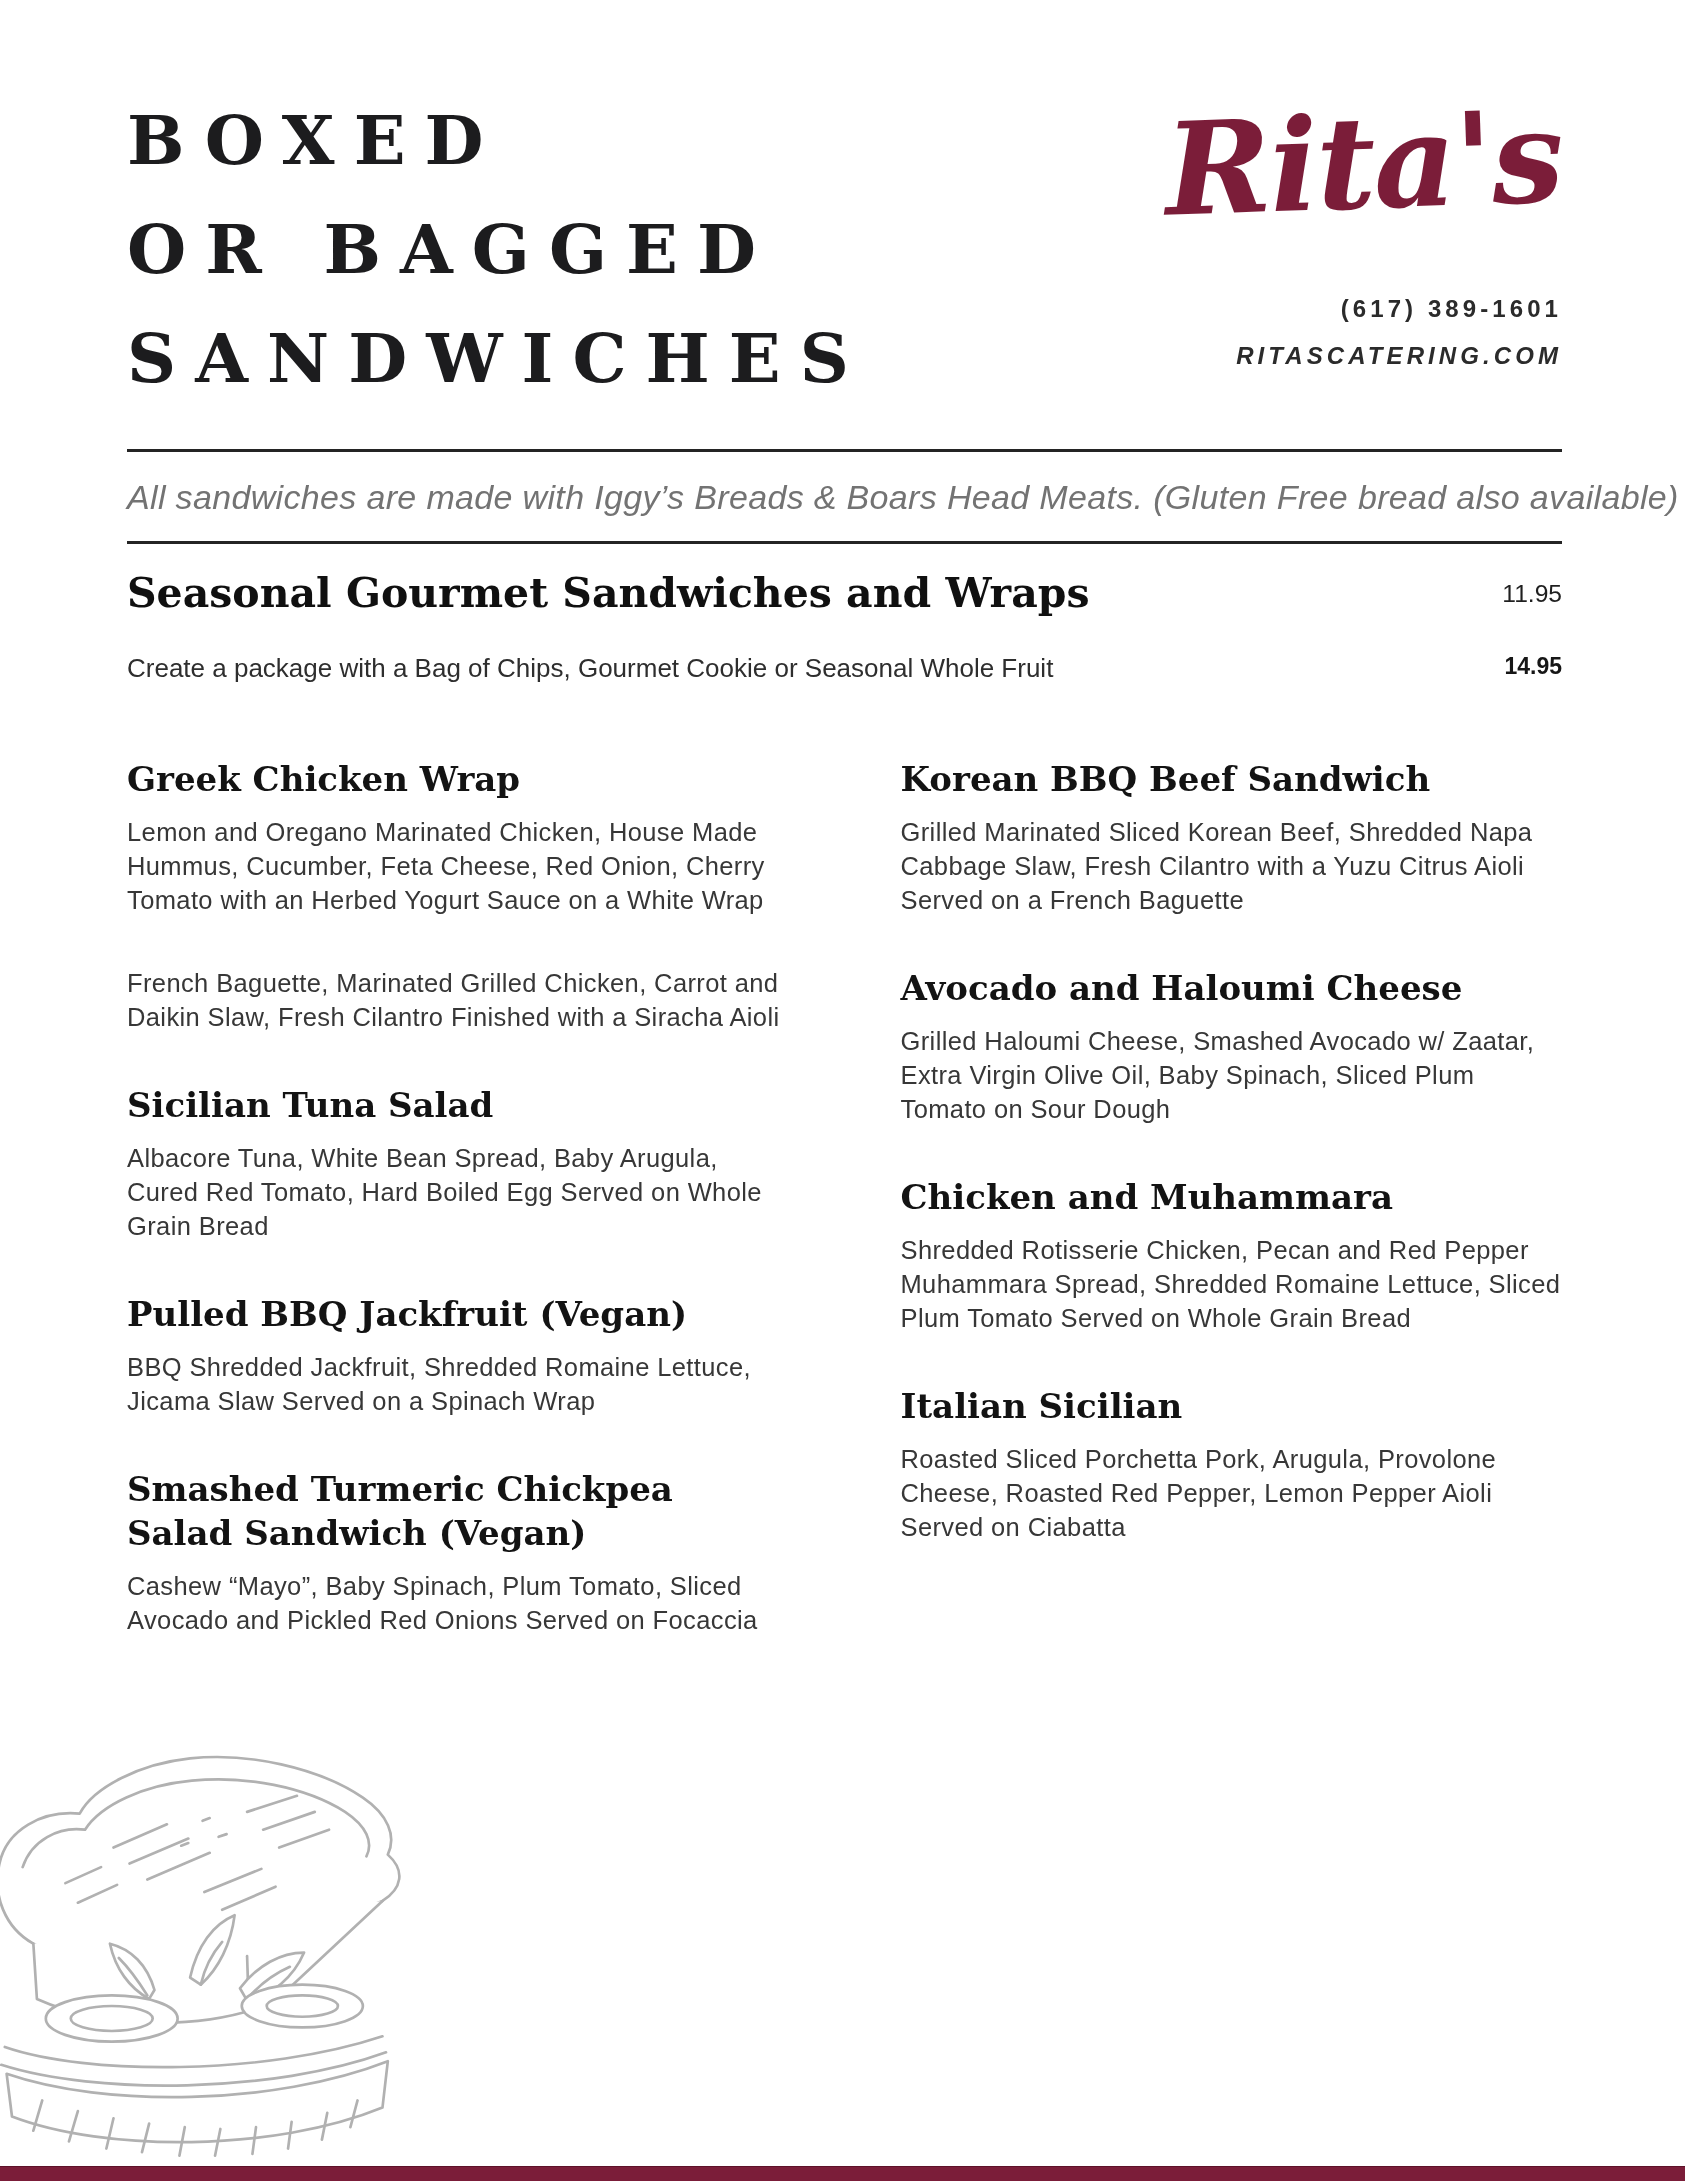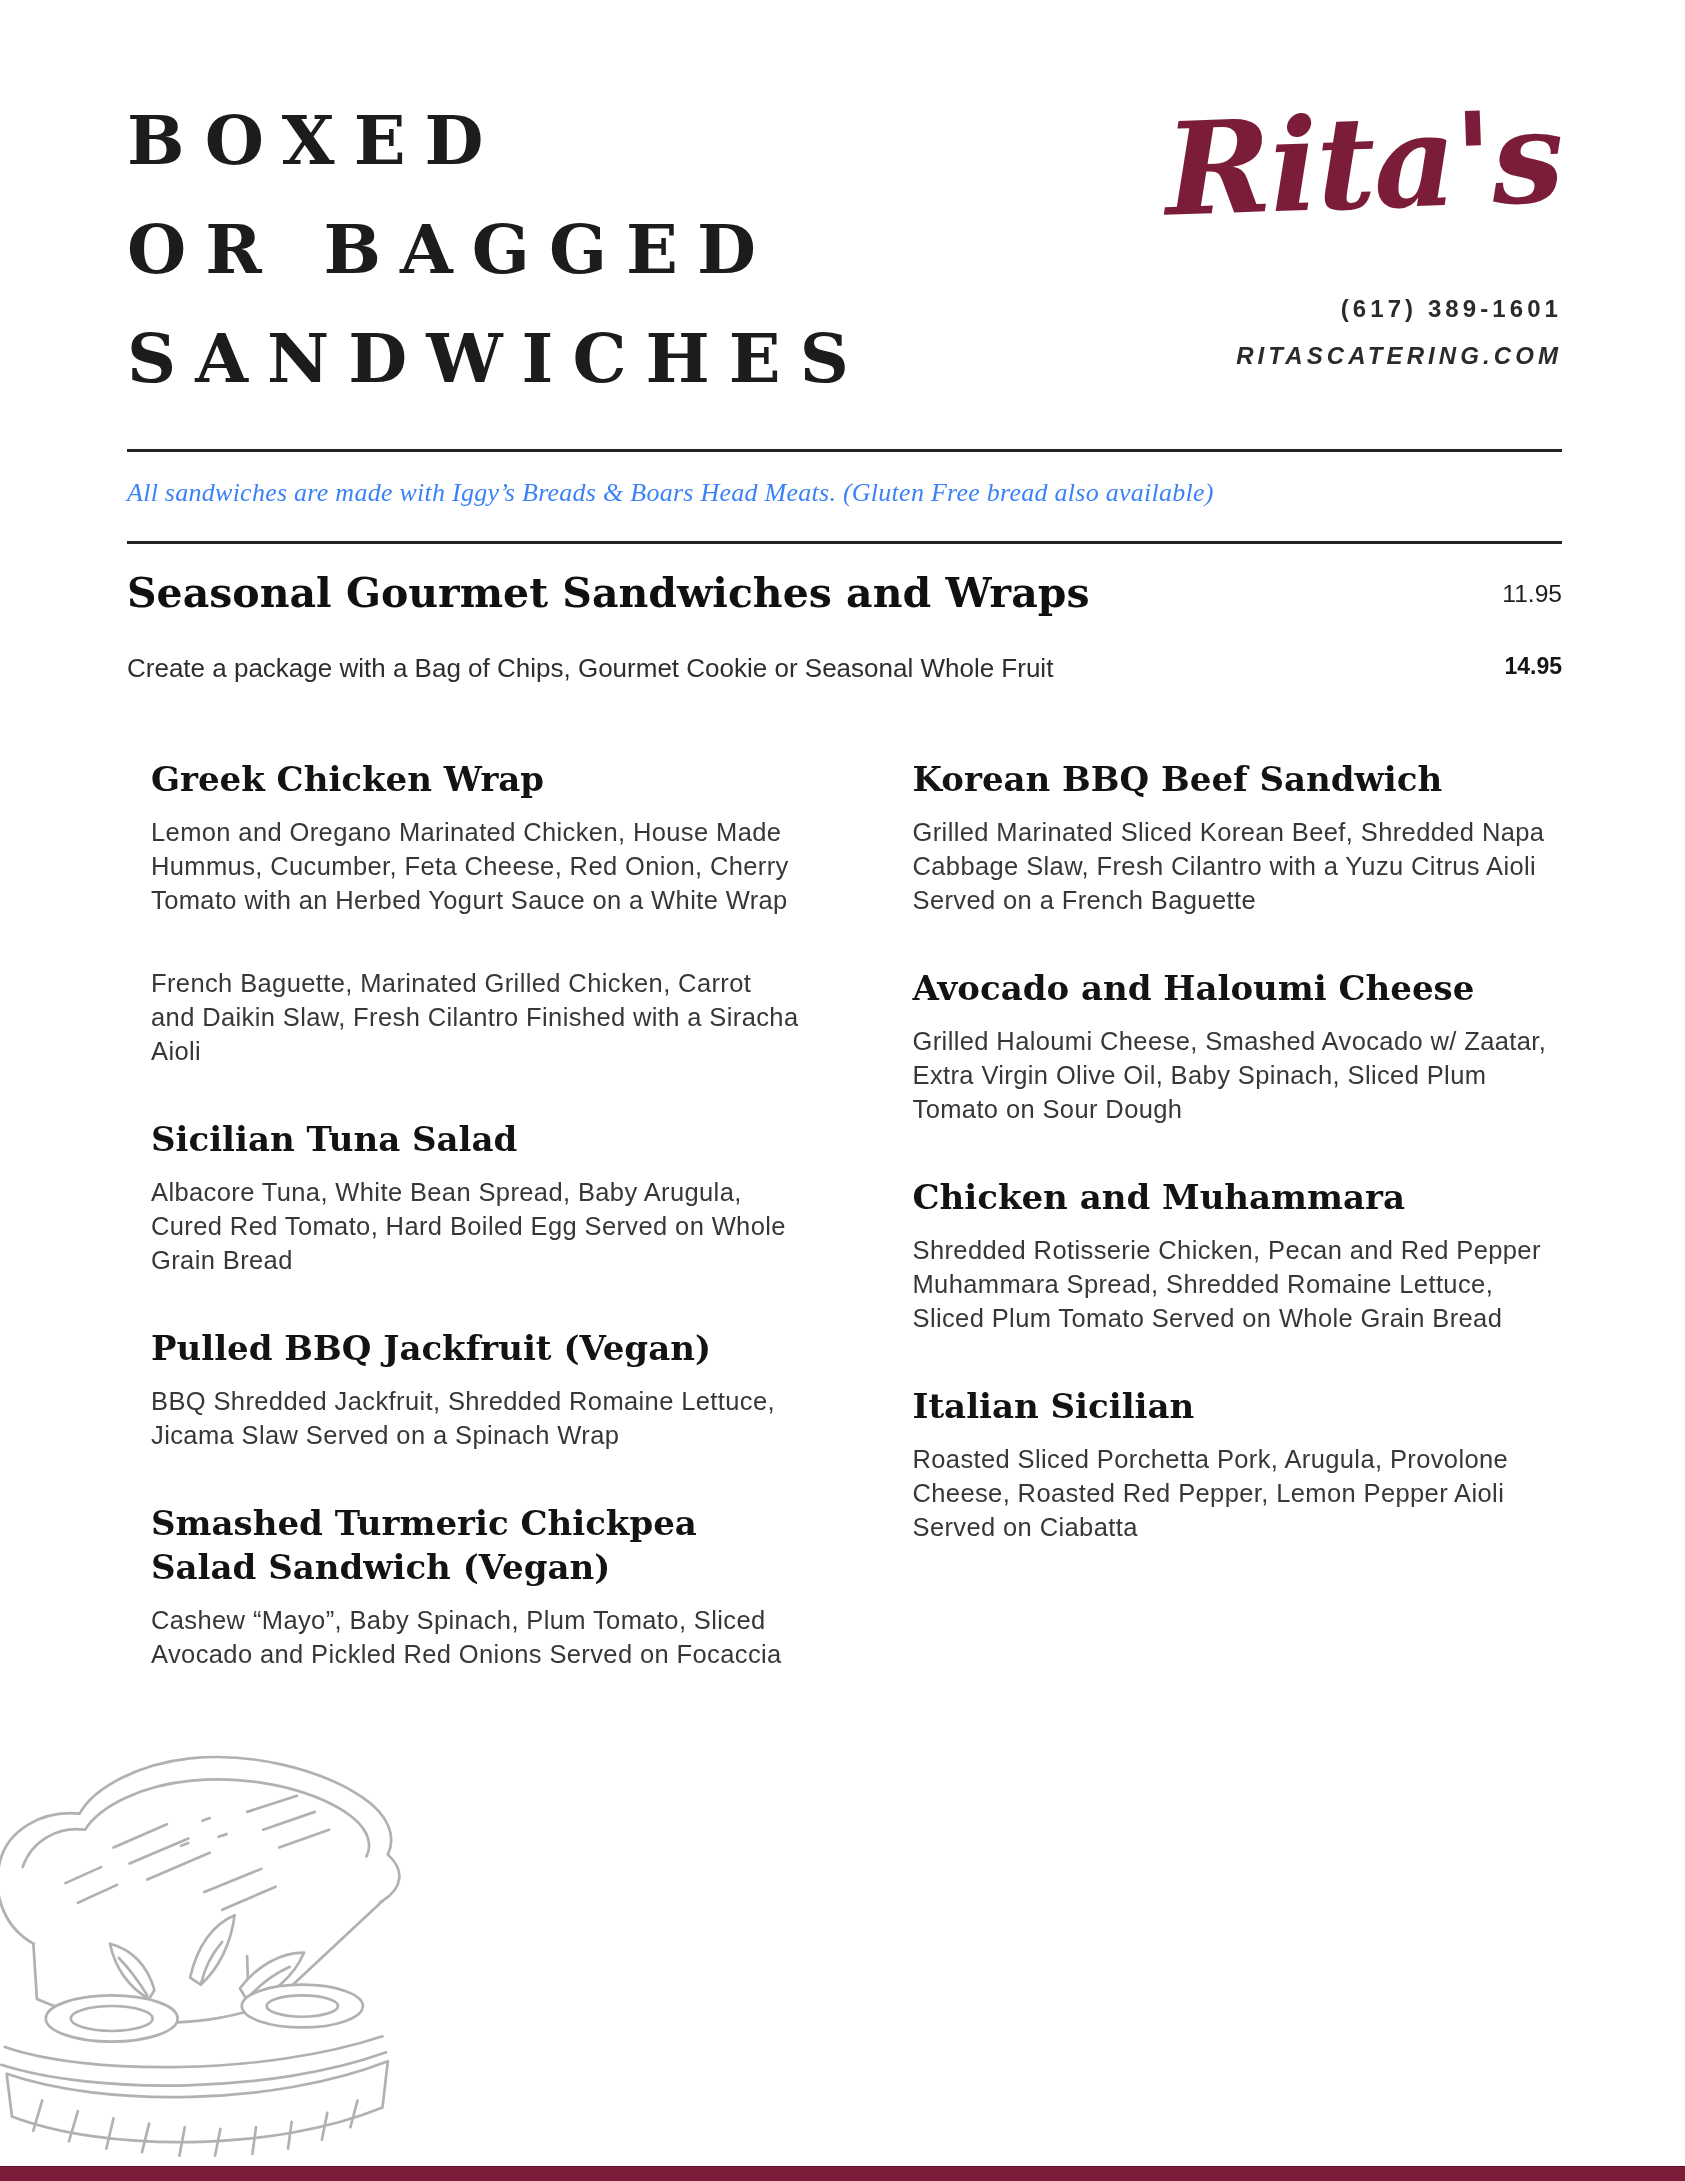--- a/index.html
+++ b/index.html
@@ -54,22 +54,22 @@
   
   .rule{
     position:absolute; left:127px; right:123px; height:2.6px;
     background:#242424;
   }
   .rule-1{ top:449px; }
   .rule-2{ top:541px; }
 
   .menu-note{
     position:absolute; left:127px; top:478px;
-    font-size:26px; font-style:italic;
-    color:#3b82f6; letter-spacing:.01em;font-family:Liberation Serif, serif;
+    font-size:34px; font-style:italic;
+    color:#737373; letter-spacing:.01em;
   }
 
   
   .section-row{
     position:absolute; left:127px; right:123px; top:569px;
     display:flex; justify-content:space-between; align-items:flex-start;
   }
   .section-heading{
     font-family:"DejaVu Serif", serif;
     font-weight:700; font-size:41px; color:#101010;
@@ -82,21 +82,20 @@
     display:flex; justify-content:space-between; align-items:flex-start;gap:44px;
   }
   .package-desc{ font-size:26px; color:#2e2e2e; }
   .package-price{ font-size:23px; font-weight:700; color:#161616; }
 
   
   .columns{
     position:absolute; left:127px; right:123px; top:757px;
     display:grid; grid-template-columns:1fr 1fr; column-gap:112px;
     align-items:start;
-    margin-left:24px;
   }
   .menu-item{ margin-bottom:49px; }
   .item-name{
     font-family:"DejaVu Serif", serif;
     font-weight:700; font-size:34px; line-height:44px;
     color:#131313; margin-bottom:14px;
   }
   .item-desc{
     font-size:25.5px; line-height:34px;
     color:#373737; letter-spacing:.015em;

